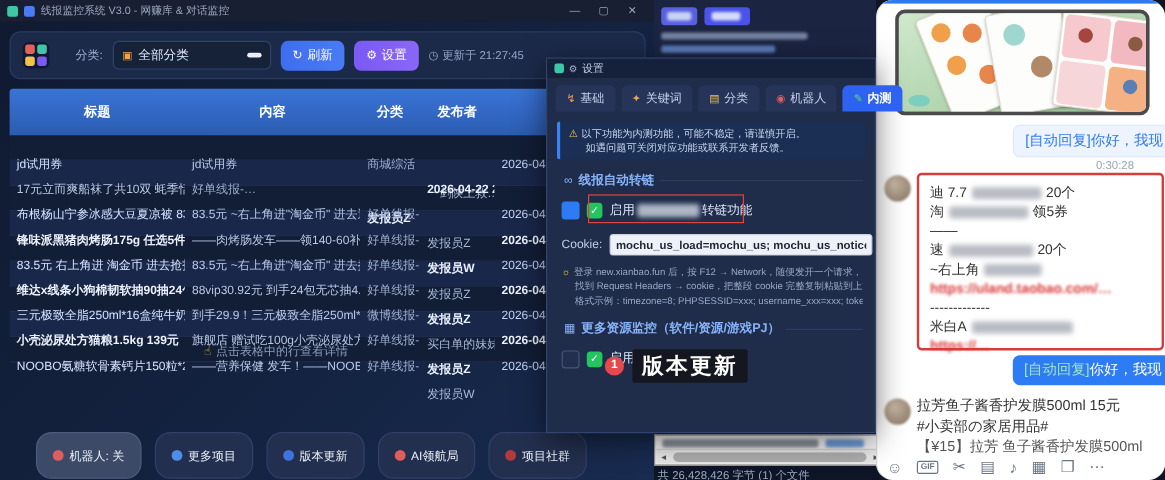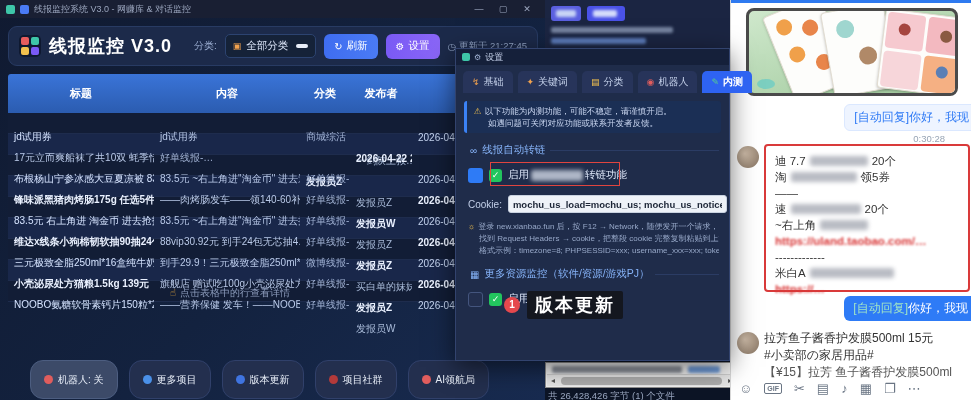--- a/index.html
+++ b/index.html
@@ -83,21 +83,21 @@
     padding:0 9px; font-size:10px; color:#c5d1ea; white-space:nowrap; cursor:default; }
   .tab.active { background:#2e63f2; color:#fff; font-weight:bold; }
   .tab .ti { font-size:9px; }
   .ti.o{color:#f2a24e}.ti.y{color:#f2c14e}.ti.rr{color:#e05d5d}.ti.gg{color:#58d08a}
   .warn { margin:4px 8px; background:#1b2f55; border-left:3px solid #3b82f6; border-radius:3px;
     padding:4px 7px; }
   .warn .wl { font-size:8.5px; color:#c9d6f0; line-height:12px; white-space:nowrap; overflow:hidden; }
   .warn .wi { color:#f2c14e; margin-right:3px; }
   .sec { display:flex; align-items:center; gap:5px; margin:10px 10px 0 14px; }
   .sec .si { color:#86b3f8; font-size:10px; }
-  .sec .st { font-size:10.5px; font-weight:normal; color:#86b3f8; white-space:nowrap; }
+  .sec .st { font-size:10.5px; font-weight:bold; color:#86b3f8; white-space:nowrap; }
   .sec .ln { flex:1; height:1px; background:#2b3c64; }
   .toggle-row { position:relative; display:flex; align-items:center; gap:6px; margin:8px 10px 0 12px; height:20px; }
   .bluesq { width:15px; height:15px; background:#2e7bf6; border-radius:3px; }
   .darksq { width:15px; height:15px; background:#232f4e; border:1px solid #44557e; border-radius:3px; }
   .gcheck { width:13px; height:13px; background:#22c55e; border-radius:3px; color:#fff; font-size:9px;
     line-height:13px; text-align:center; }
   .tog-txt { font-size:10.5px; color:#dfe8fa; display:flex; align-items:center; gap:2px; }
   .blurblob { display:inline-block; height:11px; background:#aeb6c6; border-radius:2px; filter:blur(2px); }
   .red-rect { position:absolute; left:22px; top:-3px; width:130px; height:24px; border:1.5px solid #e0443f; }
   .cookie-row { display:flex; align-items:center; gap:6px; margin:10px 0 0 12px; padding-right:2px; }
@@ -111,21 +111,21 @@
 
   
   .annot { position:absolute; left:504px; top:291px; display:flex; align-items:center; gap:7px; z-index:50; }
   .annot .num { width:16px; height:16px; border-radius:50%; background:#e5484d; color:#fff; font-size:10px;
     font-weight:bold; text-align:center; line-height:16px; }
   .annot .lab { background:#14171f; color:#fff; font-size:18px; font-weight:bold; letter-spacing:2px;
     padding:2px 8px; border-radius:2px; }
 
   
   .win-chat { position:absolute; left:730px; top:0; width:241px; height:400px; background:#fff;
-    border-left:1px solid #d8d8d8; z-index:30; overflow:hidden; }
+    border-left:1px solid #d8d8d8; z-index:30; overflow:hidden;border-radius:14px; }
   .chat-topline { position:absolute; left:0; top:0; width:100%; height:3px; background:#2f7af0; }
   .product { position:absolute; left:15px; top:8px; width:212px; height:88px; border:3px solid #4a4a4a;
     border-radius:8px; background:linear-gradient(160deg,#cfe8cc,#9ec89a); overflow:hidden; }
   .card { position:absolute; background:#fdfdfb; border:1px solid #e2ddd2; border-radius:4px;
     box-shadow:0 1px 3px rgba(0,0,0,.25); }
   .cA { left:28px; top:-8px; width:62px; height:92px; transform:rotate(-22deg); }
   .cB { left:78px; top:-4px; width:64px; height:86px; transform:rotate(-10deg); }
   .cC { left:132px; top:2px; width:84px; height:80px; transform:rotate(7deg); overflow:hidden; }
   .spot { position:absolute; border-radius:50%; }
   .cC .q { position:absolute; width:38px; height:36px; border-radius:4px; }
@@ -165,21 +165,20 @@
       </span>
     </div>
 
     <div class="hdr-card">
       <span class="logo">
           <i></i>
           <i></i>
           <i></i>
           <i></i>
         </span>
-      <span class="app-title">线报监控 V3.0</span>
       <span class="cat-label">分类:</span>
       <span class="select">
         <span class="tag-ico">▣</span>
         <span class="select-val">全部分类</span>
         <span class="caret-pill"></span>
       </span>
       <span class="hbtn refresh">
         <span class="ic">↻</span>
         <span>刷新</span>
       </span>
@@ -278,26 +277,26 @@
         </span>
       <span class="pill">
           <span class="dot bl"></span>
           <span>更多项目</span>
         </span>
       <span class="pill">
           <span class="dot bd"></span>
           <span>版本更新</span>
         </span>
       <span class="pill">
+          <span class="dot r"></span>
+          <span>AI领航局</span>
+        </span>
+      <span class="pill">
           <span class="dot dr"></span>
           <span>项目社群</span>
-        </span>
-      <span class="pill">
-          <span class="dot r"></span>
-          <span>AI领航局</span>
         </span>
     </div>
   </div>
 
   <div class="win-topbg">
     <span class="bgbtn b1">
         <span class="blurbar" style="left:5px;top:4px;width:20px;height:7px;background:#c8d4f5;position:absolute"></span>
       </span>
     <span class="bgbtn b2">
         <span class="blurbar" style="left:6px;top:4px;width:24px;height:7px;background:#d5dcfa;position:absolute"></span>

